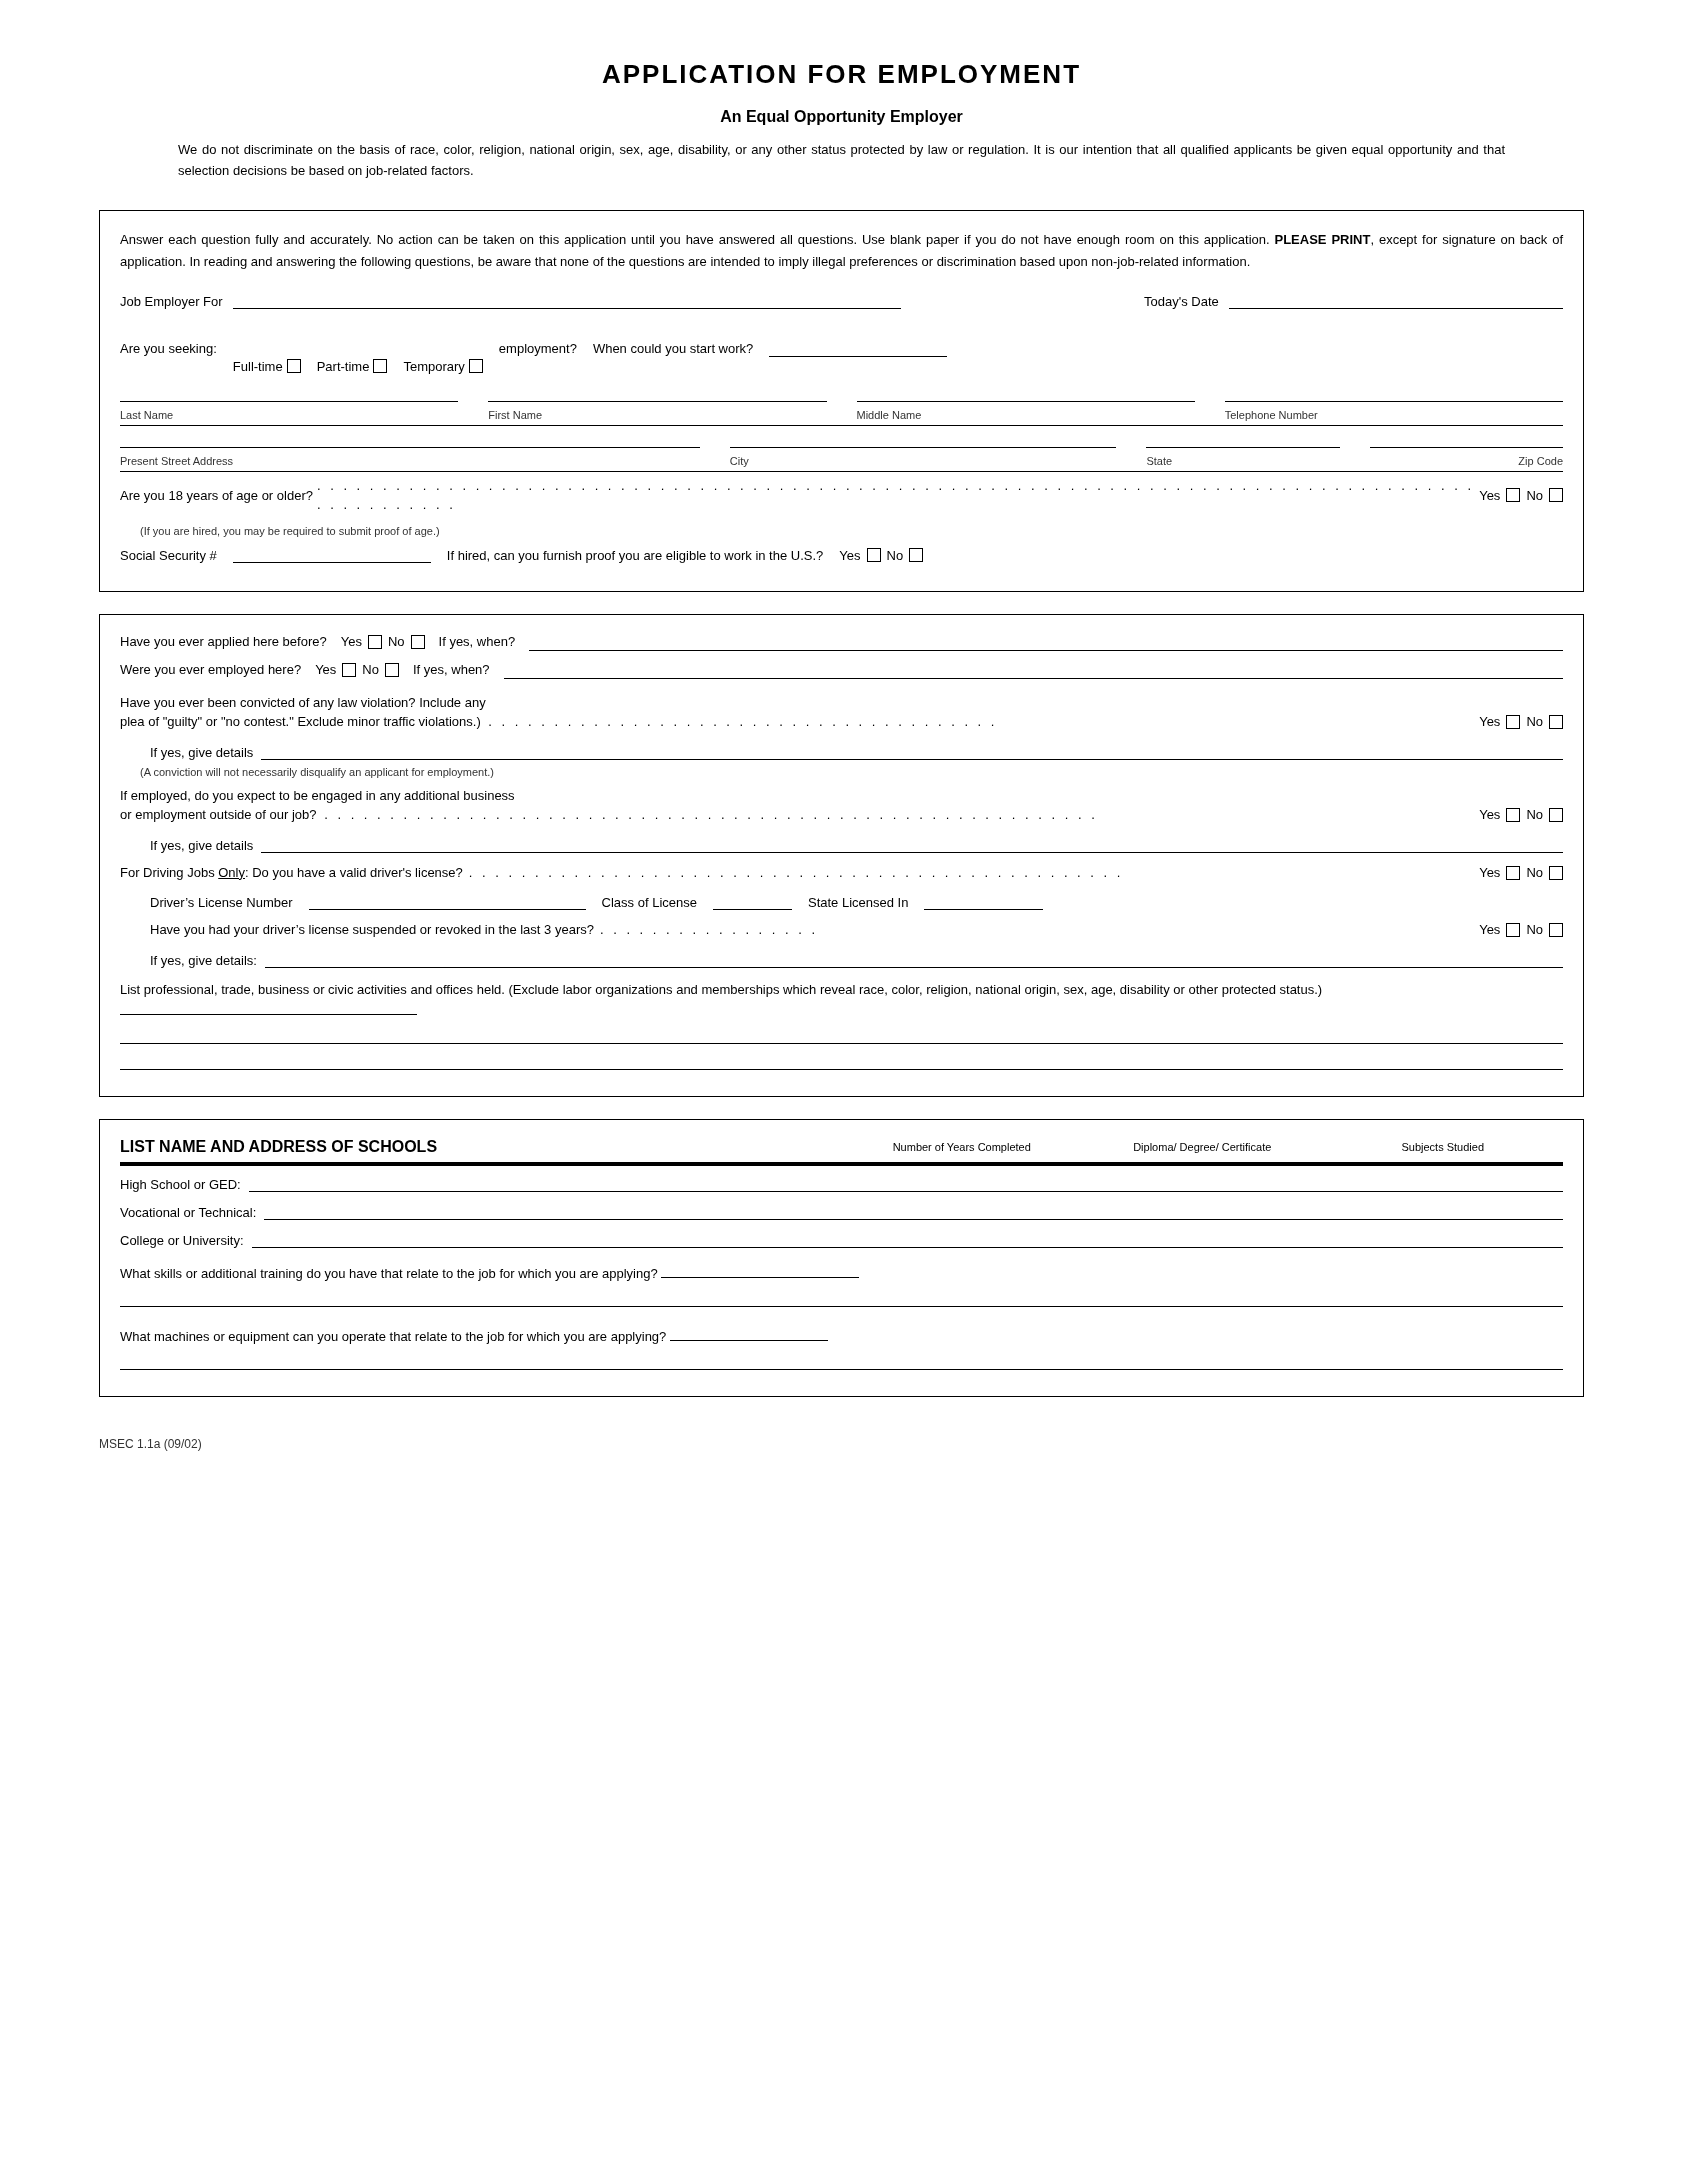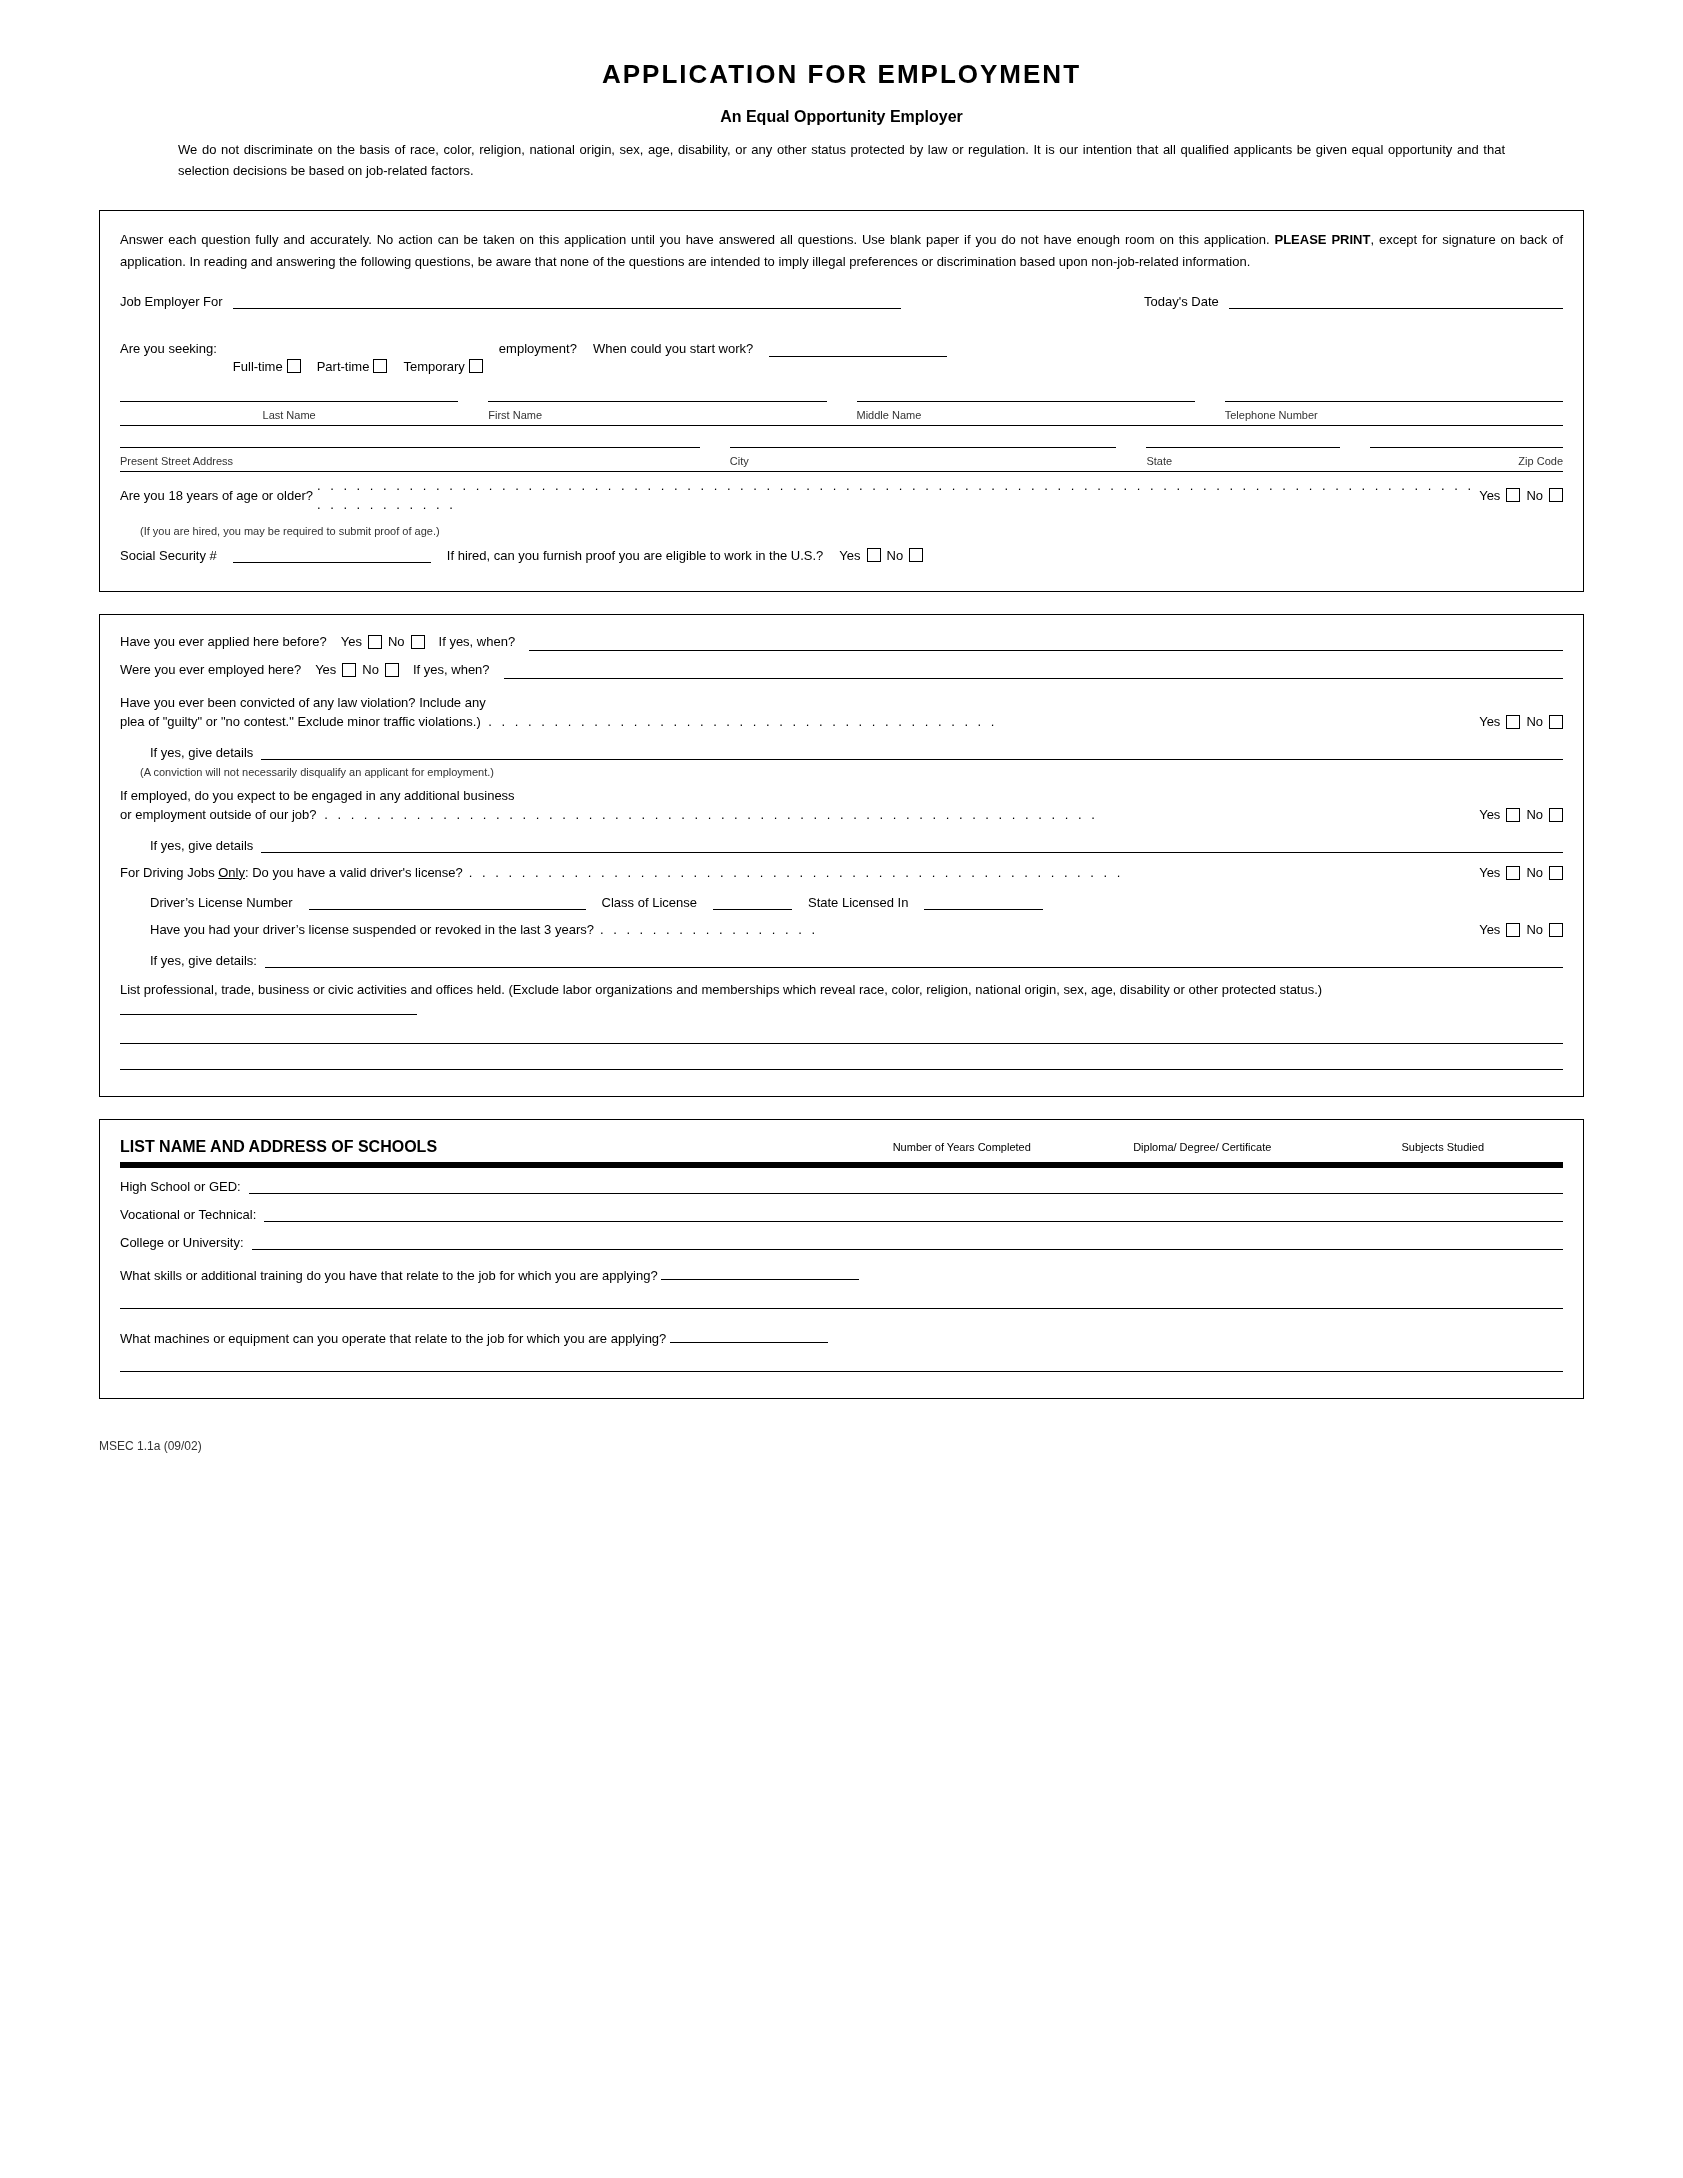--- a/index.html
+++ b/index.html
@@ -117,21 +117,21 @@
       gap: 8px;
     }
     .give-details-line {
       border-bottom: 1px solid #000;
       flex: 1;
       height: 18px;
     }
     .schools-header {
       display: flex;
       align-items: flex-end;
-      border-bottom: 6px solid #000000;
+      border-bottom: 4px solid #000000;
       padding-bottom: 6px;
       margin-bottom: 8px;
     }
     .schools-name-col {
       flex: 3;
       font-weight: bold;
       font-size: 16px;
     }
     .schools-header-col {
       flex: 1;
@@ -209,21 +209,21 @@
     <span class="checkbox-wrapper">
       <span>Temporary</span>
       <span class="checkbox"></span>
     </span>
     <span class="field-label">employment?</span>
     <span class="field-label">When could you start work?</span>
     <span class="field-line" style="width:178px;flex:none;"></span>
   </div>
 
   <div style="display:flex; gap:30px; margin-bottom:4px; border-bottom:1px solid #000; padding-bottom:4px;">
-    <div style="flex:2;text-align:center;">
+    <div style="flex:2;">
       <div class="field-line" style="width:100%;"></div>
       <div class="name-col-label">Last Name</div>
     </div>
     <div style="flex:2;">
       <div class="field-line" style="width:100%;"></div>
       <div class="name-col-label">First Name</div>
     </div>
     <div style="flex:2;">
       <div class="field-line" style="width:100%;"></div>
       <div class="name-col-label">Middle Name</div>

